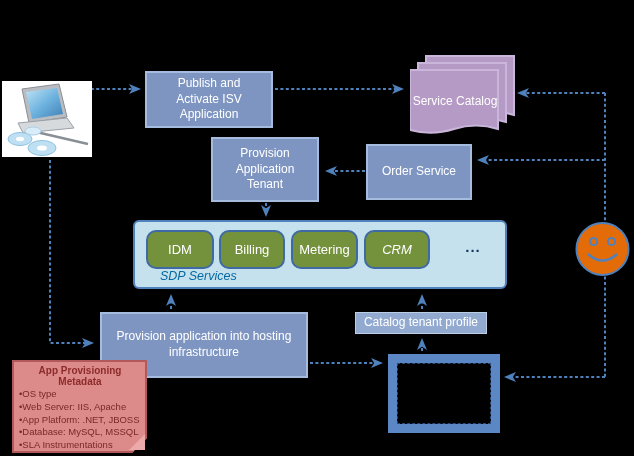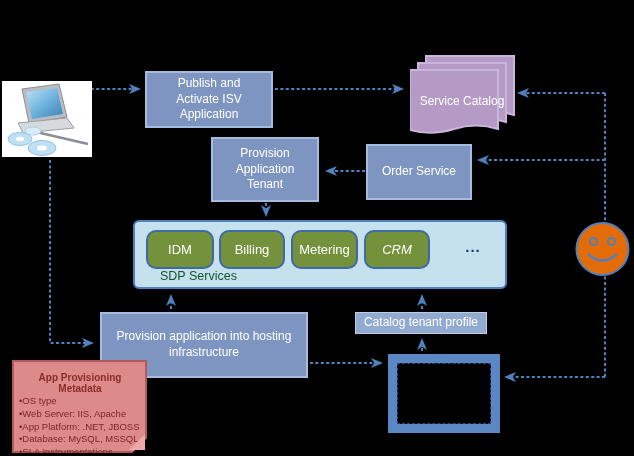--- a/index.html
+++ b/index.html
@@ -30,39 +30,39 @@
     background:#74913c;border:2px solid #3f6aa3;border-radius:10px;
     color:#fff;display:flex;align-items:center;justify-content:center;
     font-size:13px;font-weight:500;
   }
   #svc-idm{left:11px;width:68px;}
   #svc-billing{left:84px;width:66px;}
   #svc-metering{left:156px;width:67px;}
   #svc-crm{left:229px;width:66px;font-style:italic;}
   #sdp-ellipsis{position:absolute;left:318px;top:16px;width:40px;text-align:center;
     color:#17365d;font-size:15px;font-weight:bold;letter-spacing:1px;}
-  #sdp-label{position:absolute;left:25px;bottom:4px;color:#14532d;font-size:12.5px;font-weight:500;}
+  #sdp-label{position:absolute;left:25px;bottom:4px;color:#0369a1;font-size:12.5px;font-weight:500;font-style:italic;}
   
   #catalog-label{
-    left:412px;top:74px;width:100px;height:56px;
+    left:412px;top:74px;width:86px;height:56px;
     display:flex;align-items:center;justify-content:center;text-align:center;
     color:#fff;font-size:12px;line-height:1.3;
   }
   
   #blackbox{
     left:388px;top:354px;width:112px;height:79px;box-sizing:border-box;
     background:#000;border:9px solid #5b87c5;
   }
   #blackbox .inner{position:absolute;inset:0;border:1px dashed #274a7d;}
   
   #note{
     left:12px;top:360px;width:135px;height:93px;box-sizing:border-box;
     background:#dd8a8b;border:2px solid #b2595c;color:#7b2727;
     clip-path:polygon(0 0,100% 0,100% calc(100% - 15px),calc(100% - 15px) 100%,0 100%);
-    padding:10px 4px 0 5px;z-index:5;
+    padding:3px 4px 0 5px;z-index:5;
   }
   #note .title{font-size:10px;font-weight:bold;text-align:center;margin-bottom:1px;color:#8c2c2a;}
   #note .item{font-size:9.5px;line-height:12.8px;white-space:nowrap;}
   #note-fold{
     left:129px;top:434px;width:0;height:0;z-index:6;
     border-left:16px solid transparent;border-bottom:16px solid #eba9a9;
   }
   #laptop-img{left:2px;top:81px;width:90px;height:76px;background:#fff;}
   #connectors{left:0;top:0;width:634px;height:456px;pointer-events:none;}
   #smiley{left:574px;top:221px;width:57px;height:57px;}

